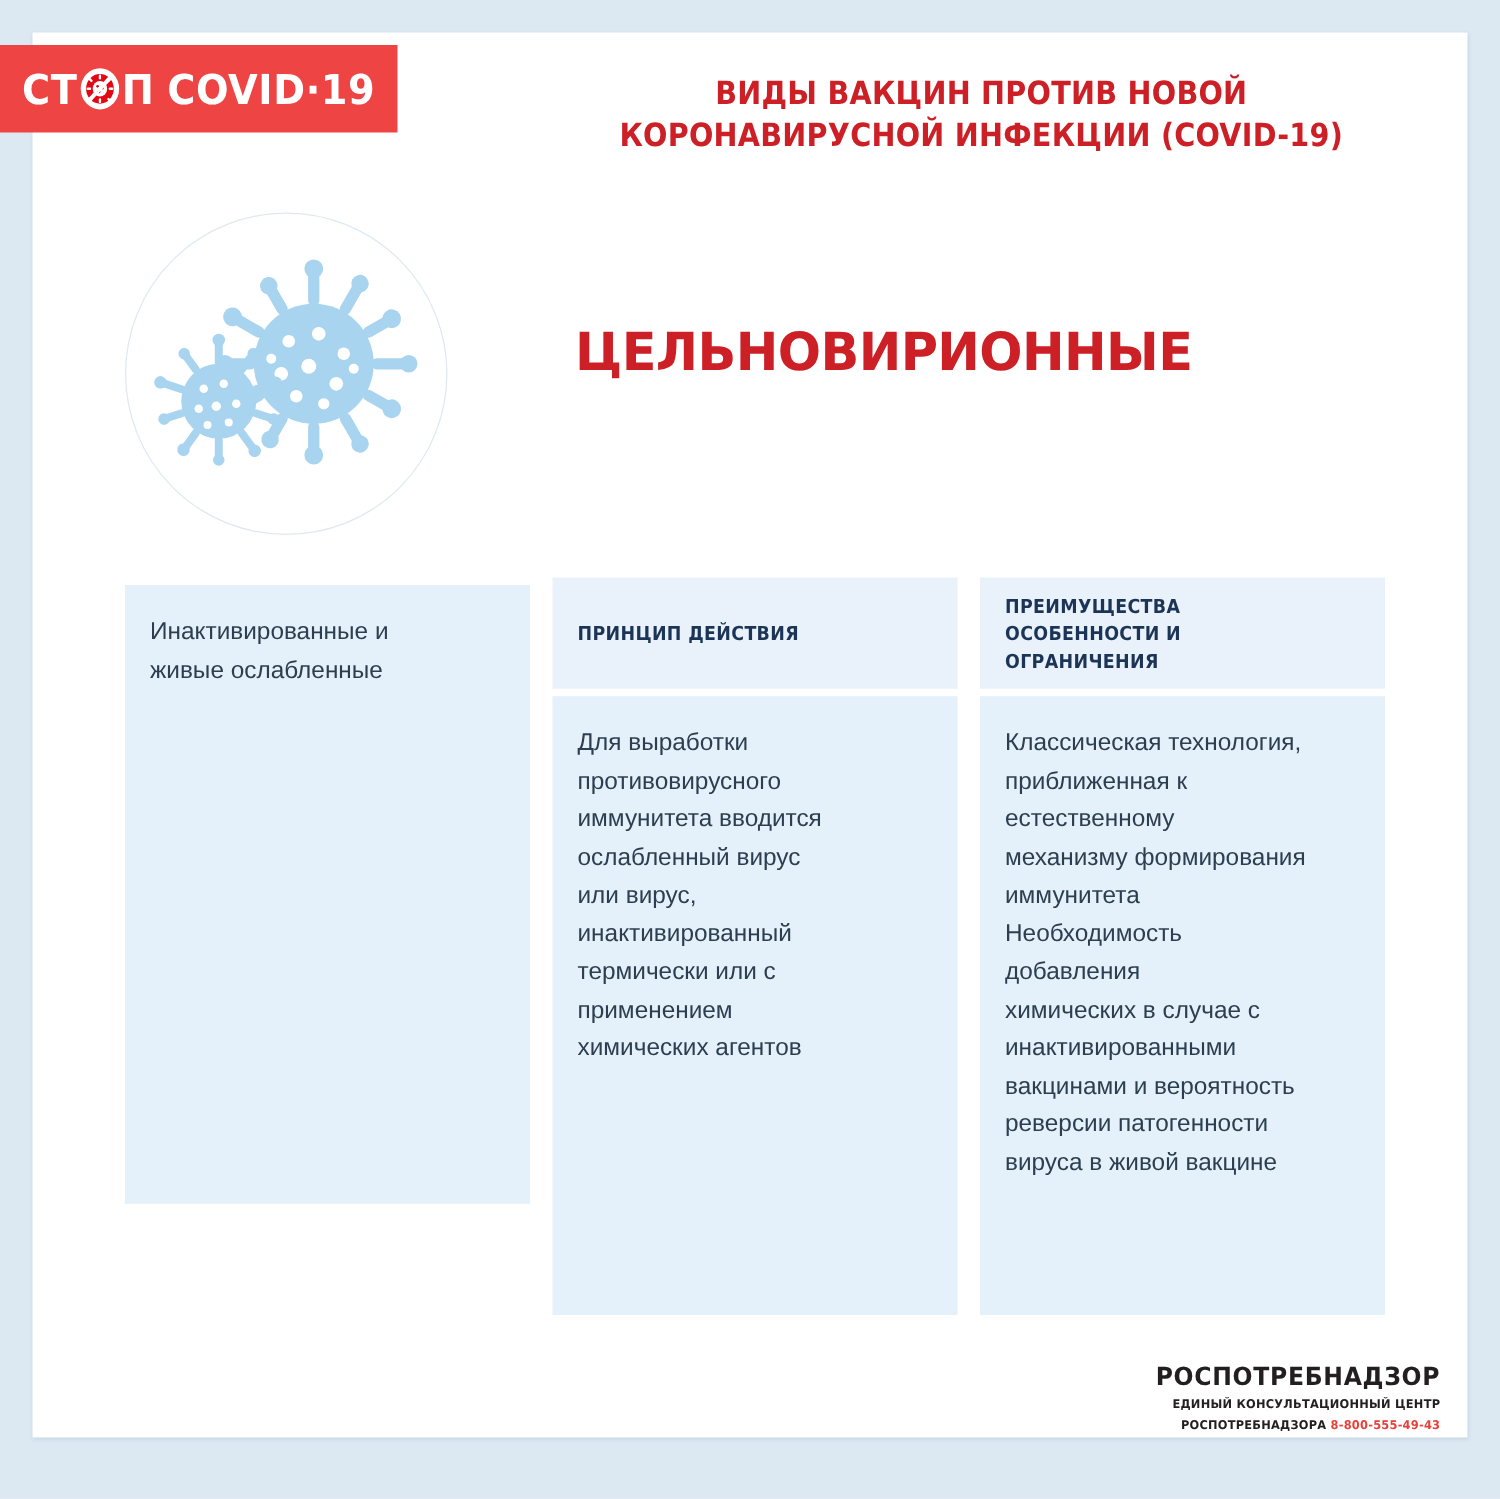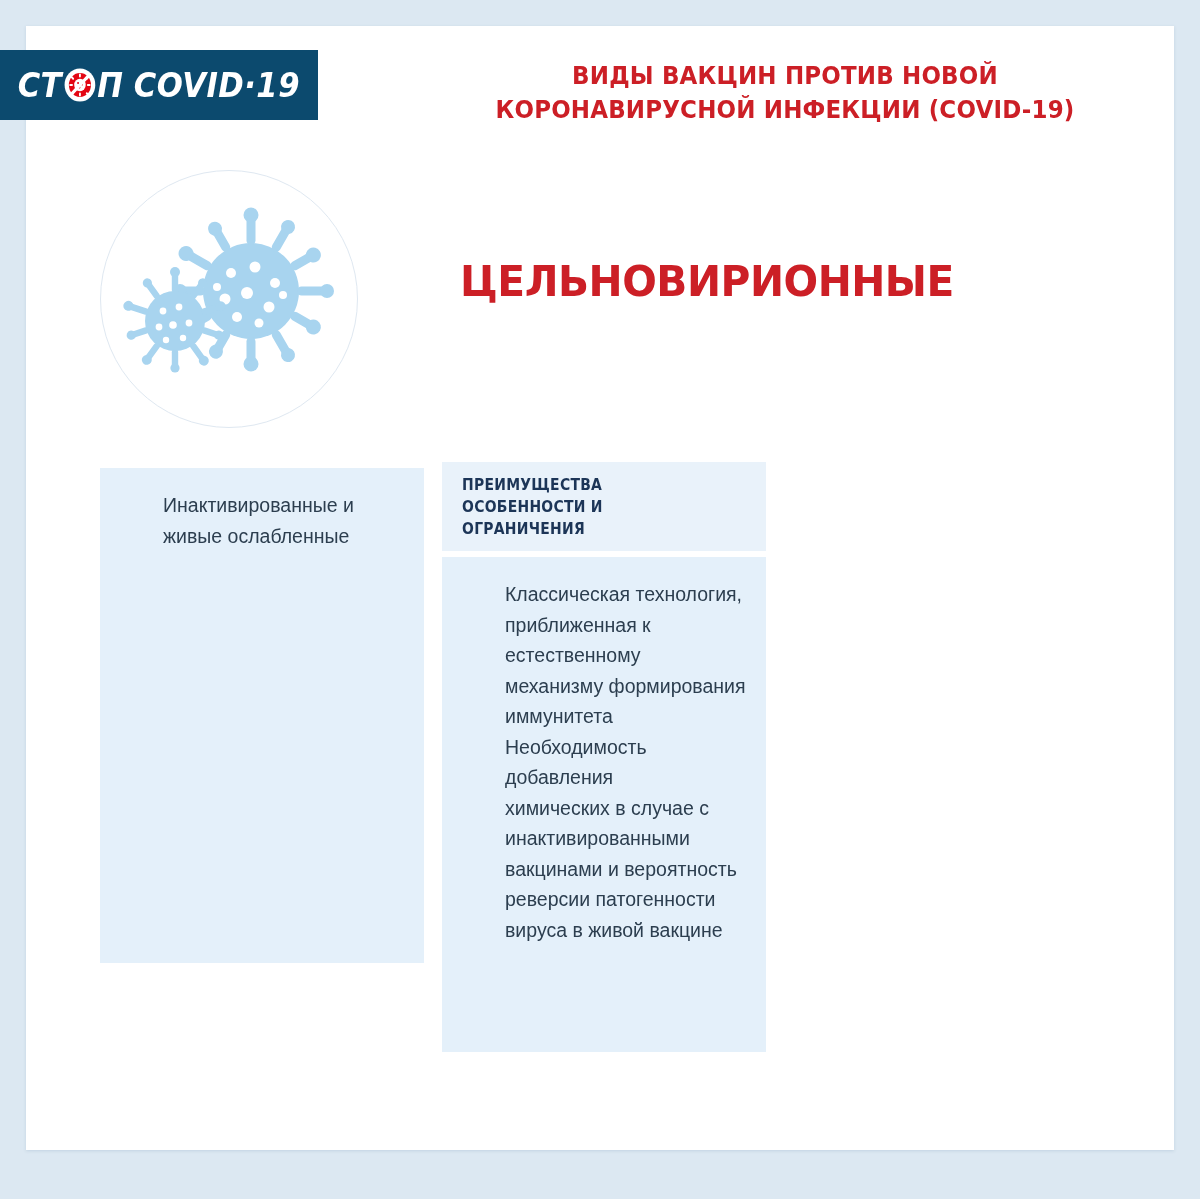--- a/index.html
+++ b/index.html
@@ -29,28 +29,27 @@
     position: absolute;
     left: 26px; top: 26px;
     width: 1148px; height: 1124px;
     background: #ffffff;
     box-shadow: 0 1px 3px rgba(120,150,180,0.25);
   }
 
   
   .logo-badge {
     position: absolute;
-    left: 0px; top: 50px;
+    left: 0px; top: 36px;
     width: 318px; height: 70px;
-    background: #0c4a6e;
+    background: #ef4444;
     display: flex;
     align-items: center;
     justify-content: center;
     z-index: 6;
-    font-style: italic;
   }
   .logo-text {
     font-family: "DejaVu Sans", sans-serif;
     font-weight: 700;
     font-size: 33px;
     letter-spacing: 0.5px;
     color: #ffffff;
     display: flex;
     align-items: center;
     line-height: 1;
@@ -143,21 +142,20 @@
     background: #e4f0fa;
     margin-top: 6px;
     height: 495px;
     padding: 22px 20px 20px 20px;
   }
   .col-body-text {
     color: #2c3e4f;
     font-size: 19.5px;
     line-height: 30.5px;
     white-space: pre-line;
-    margin-left: 43px;
   }
 
   
   .footer {
     position: absolute;
     right: 48px; bottom: 52px;
     text-align: right;
   }
   .footer-title {
     color: #231f20;
@@ -360,20 +358,36 @@
 
   <div class="columns">
 
     <div class="column">
       <div class="col-body">
         <div class="col-body-text">Инактивированные и
 живые ослабленные</div>
       </div>
     </div>
 
+    <div class="column">
+      <div class="col-head">
+        <div class="col-head-text">ПРИНЦИП  ДЕЙСТВИЯ</div>
+      </div>
+      <div class="col-body">
+        <div class="col-body-text">Для выработки
+противовирусного
+иммунитета вводится
+ослабленный вирус
+или вирус,
+инактивированный
+термически или с
+применением
+химических агентов</div>
+      </div>
+    </div>
 
     <div class="column">
       <div class="col-head">
         <div class="col-head-text">ПРЕИМУЩЕСТВА
 ОСОБЕННОСТИ И ОГРАНИЧЕНИЯ</div>
       </div>
       <div class="col-body">
         <div class="col-body-text">Классическая технология,
 приближенная к
 естественному
@@ -384,14 +398,22 @@
 химических в случае с
 инактивированными
 вакцинами и вероятность
 реверсии патогенности
 вируса в  живой вакцине</div>
       </div>
     </div>
 
   </div>
 
+  <div class="footer">
+    <div class="footer-title">РОСПОТРЕБНАДЗОР</div>
+    <div class="footer-sub">ЕДИНЫЙ КОНСУЛЬТАЦИОННЫЙ ЦЕНТР</div>
+    <div class="footer-sub">
+      <span>РОСПОТРЕБНАДЗОРА</span>
+      <span class="footer-phone">8-800-555-49-43</span>
+    </div>
+  </div>
 
 </div>
 
 </body></html>

